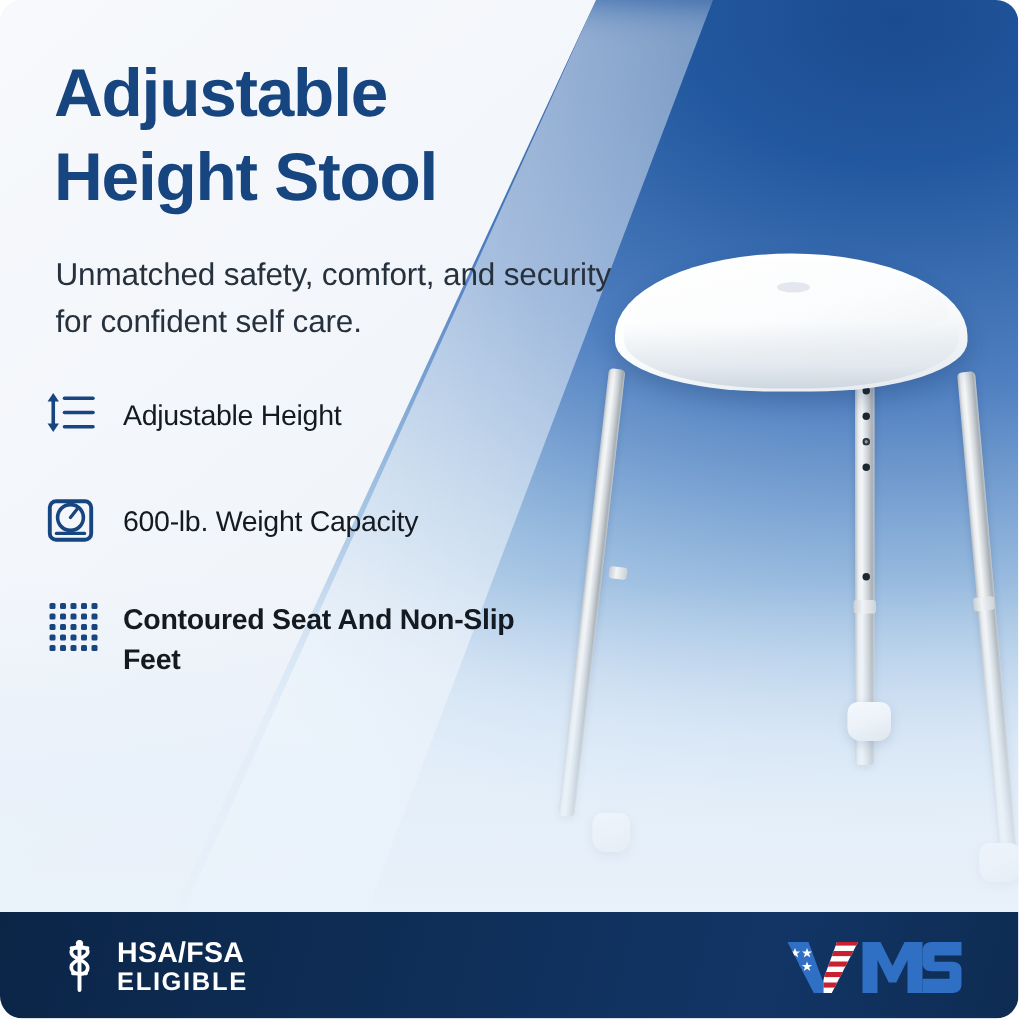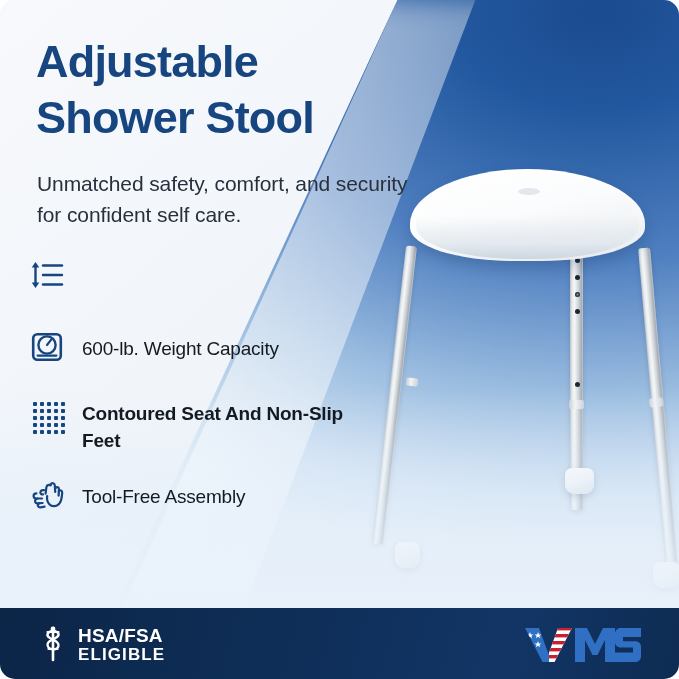--- a/index.html
+++ b/index.html
@@ -293,21 +293,21 @@
       <div class="seat-shade"></div>
     </div>
   </div>
 
   <div class="bg-bottom-fade"></div>
 
   <div class="content">
 
     <div class="headline">
       <span>Adjustable</span>
-      <span class="l2">Shower Stool</span>
+      <span class="l2">Height Stool</span>
     </div>
 
     <div class="subhead">
       <span>Unmatched safety, comfort, and</span>
       <span>security for confident self care.</span>
     </div>
 
     <div class="features">
 
       <div class="feature">
@@ -316,20 +316,21 @@
             <g fill="none" stroke="#17457f" stroke-width="2.4" stroke-linecap="round">
               <line x1="5.5" y1="5" x2="5.5" y2="25"></line>
               <line x1="13" y1="5.5" x2="32" y2="5.5"></line>
               <line x1="13" y1="15" x2="32" y2="15"></line>
               <line x1="13" y1="24.5" x2="32" y2="24.5"></line>
             </g>
             <path d="M5.5 2 L9.3 7.6 L1.7 7.6 Z" fill="#17457f"></path>
             <path d="M5.5 28 L9.3 22.4 L1.7 22.4 Z" fill="#17457f"></path>
           </svg>
         </div>
+        <div class="feature-label">Adjustable Height</div>
       </div>
 
       <div class="feature">
         <div class="feature-icon">
           <svg width="34" height="32" viewBox="0 0 34 32" aria-hidden="true">
             <rect x="3.2" y="3.2" width="27.6" height="25.6" rx="4.2" fill="none" stroke="#17457f" stroke-width="2.6"></rect>
             <circle cx="17" cy="14" r="8.6" fill="none" stroke="#17457f" stroke-width="2.4"></circle>
             <line x1="17" y1="14" x2="21.2" y2="8.6" stroke="#17457f" stroke-width="2.2" stroke-linecap="round"></line>
             <line x1="7.6" y1="24.6" x2="26.4" y2="24.6" stroke="#17457f" stroke-width="2.2" stroke-linecap="round"></line>
           </svg>
@@ -363,38 +364,20 @@
             <i></i>
               <i></i>
               <i></i>
               <i></i>
               <i></i>
           </div>
         </div>
         <div class="feature-label">Contoured Seat And Non-Slip Feet</div>
       </div>
 
-      <div class="feature">
-        <div class="feature-icon">
-          <svg width="36" height="32" viewBox="0 0 36 32" aria-hidden="true">
-            <g fill="none" stroke="#17457f" stroke-width="2.2" stroke-linecap="round" stroke-linejoin="round">
-              <path d="M20.5 5.5 C22 3.4 24.6 3.9 24.8 6.4 L25.2 13"></path>
-              <path d="M25.2 9.6 C26.2 7.3 29 7.8 29 10.2 L28.6 16.6"></path>
-              <path d="M28.8 12.4 C30 10.6 32.4 11.4 32.2 13.6 C31.9 19.8 31.4 23 28.6 25.4
-                       C25.6 28 21.6 27.6 19.4 25.2 C17.4 23 16.6 20 17.2 17"></path>
-              <path d="M20.6 6.4 C19 5.4 16.8 6 16.4 8.2 L15.6 14.6"></path>
-              <path d="M6.4 14.4 C4.6 14.4 3.6 15.6 3.6 17 C3.6 18.4 4.7 19.5 6.3 19.5 L12 19.5"></path>
-              <path d="M7.4 19.6 C5.8 19.8 4.9 20.9 5.1 22.3 C5.3 23.6 6.4 24.4 7.9 24.3 L12.6 24"></path>
-              <path d="M9.4 24.2 C8.2 24.6 7.6 25.6 7.9 26.8 C8.2 27.9 9.3 28.5 10.6 28.3 L14.6 27.6"></path>
-              <path d="M14 11.2 C12 10.8 10.4 11.8 10.4 13.4 C10.4 14.6 11.4 15.4 13 15.4"></path>
-            </g>
-          </svg>
-        </div>
-        <div class="feature-label">Tool-Free Assembly</div>
-      </div>
 
     </div>
   </div>
 
   <div class="footer">
 
     <div class="hsa">
       <svg width="30" height="38" viewBox="0 0 30 38" aria-hidden="true">
         <line x1="15" y1="3" x2="15" y2="35" stroke="#ffffff" stroke-width="2.6" stroke-linecap="round"></line>
         <line x1="9.5" y1="7" x2="20.5" y2="7" stroke="#ffffff" stroke-width="2.2" stroke-linecap="round"></line>

